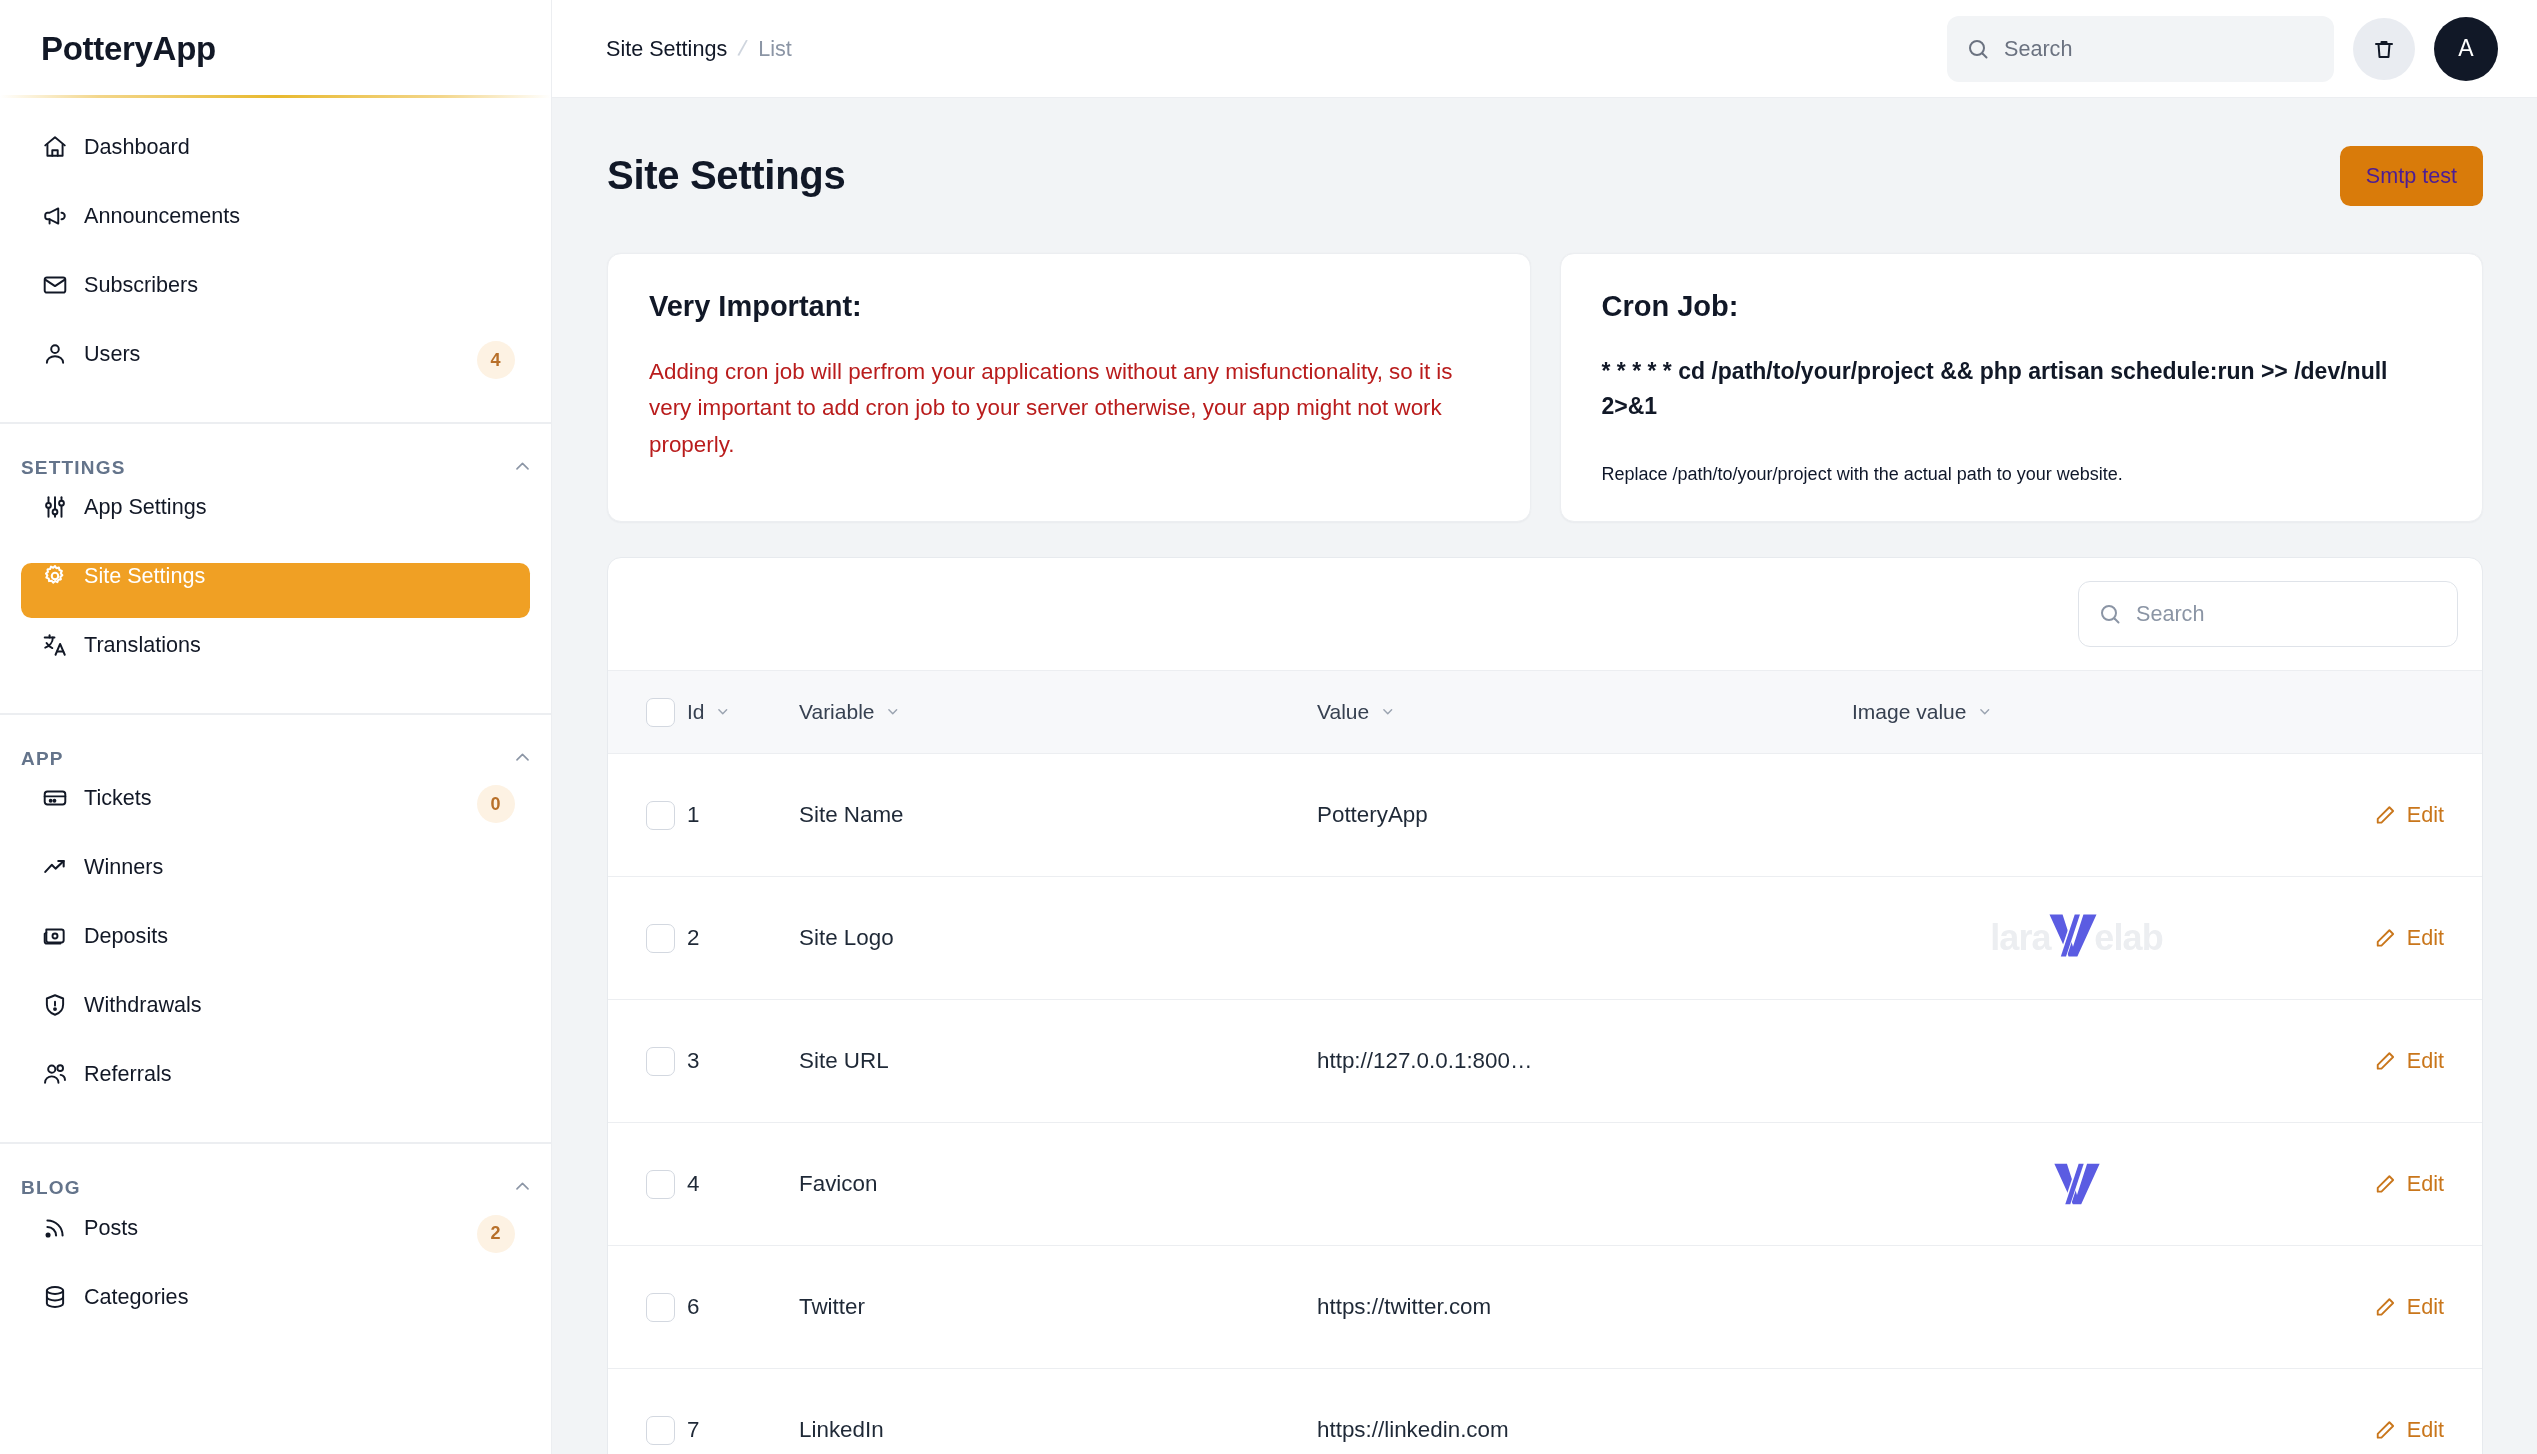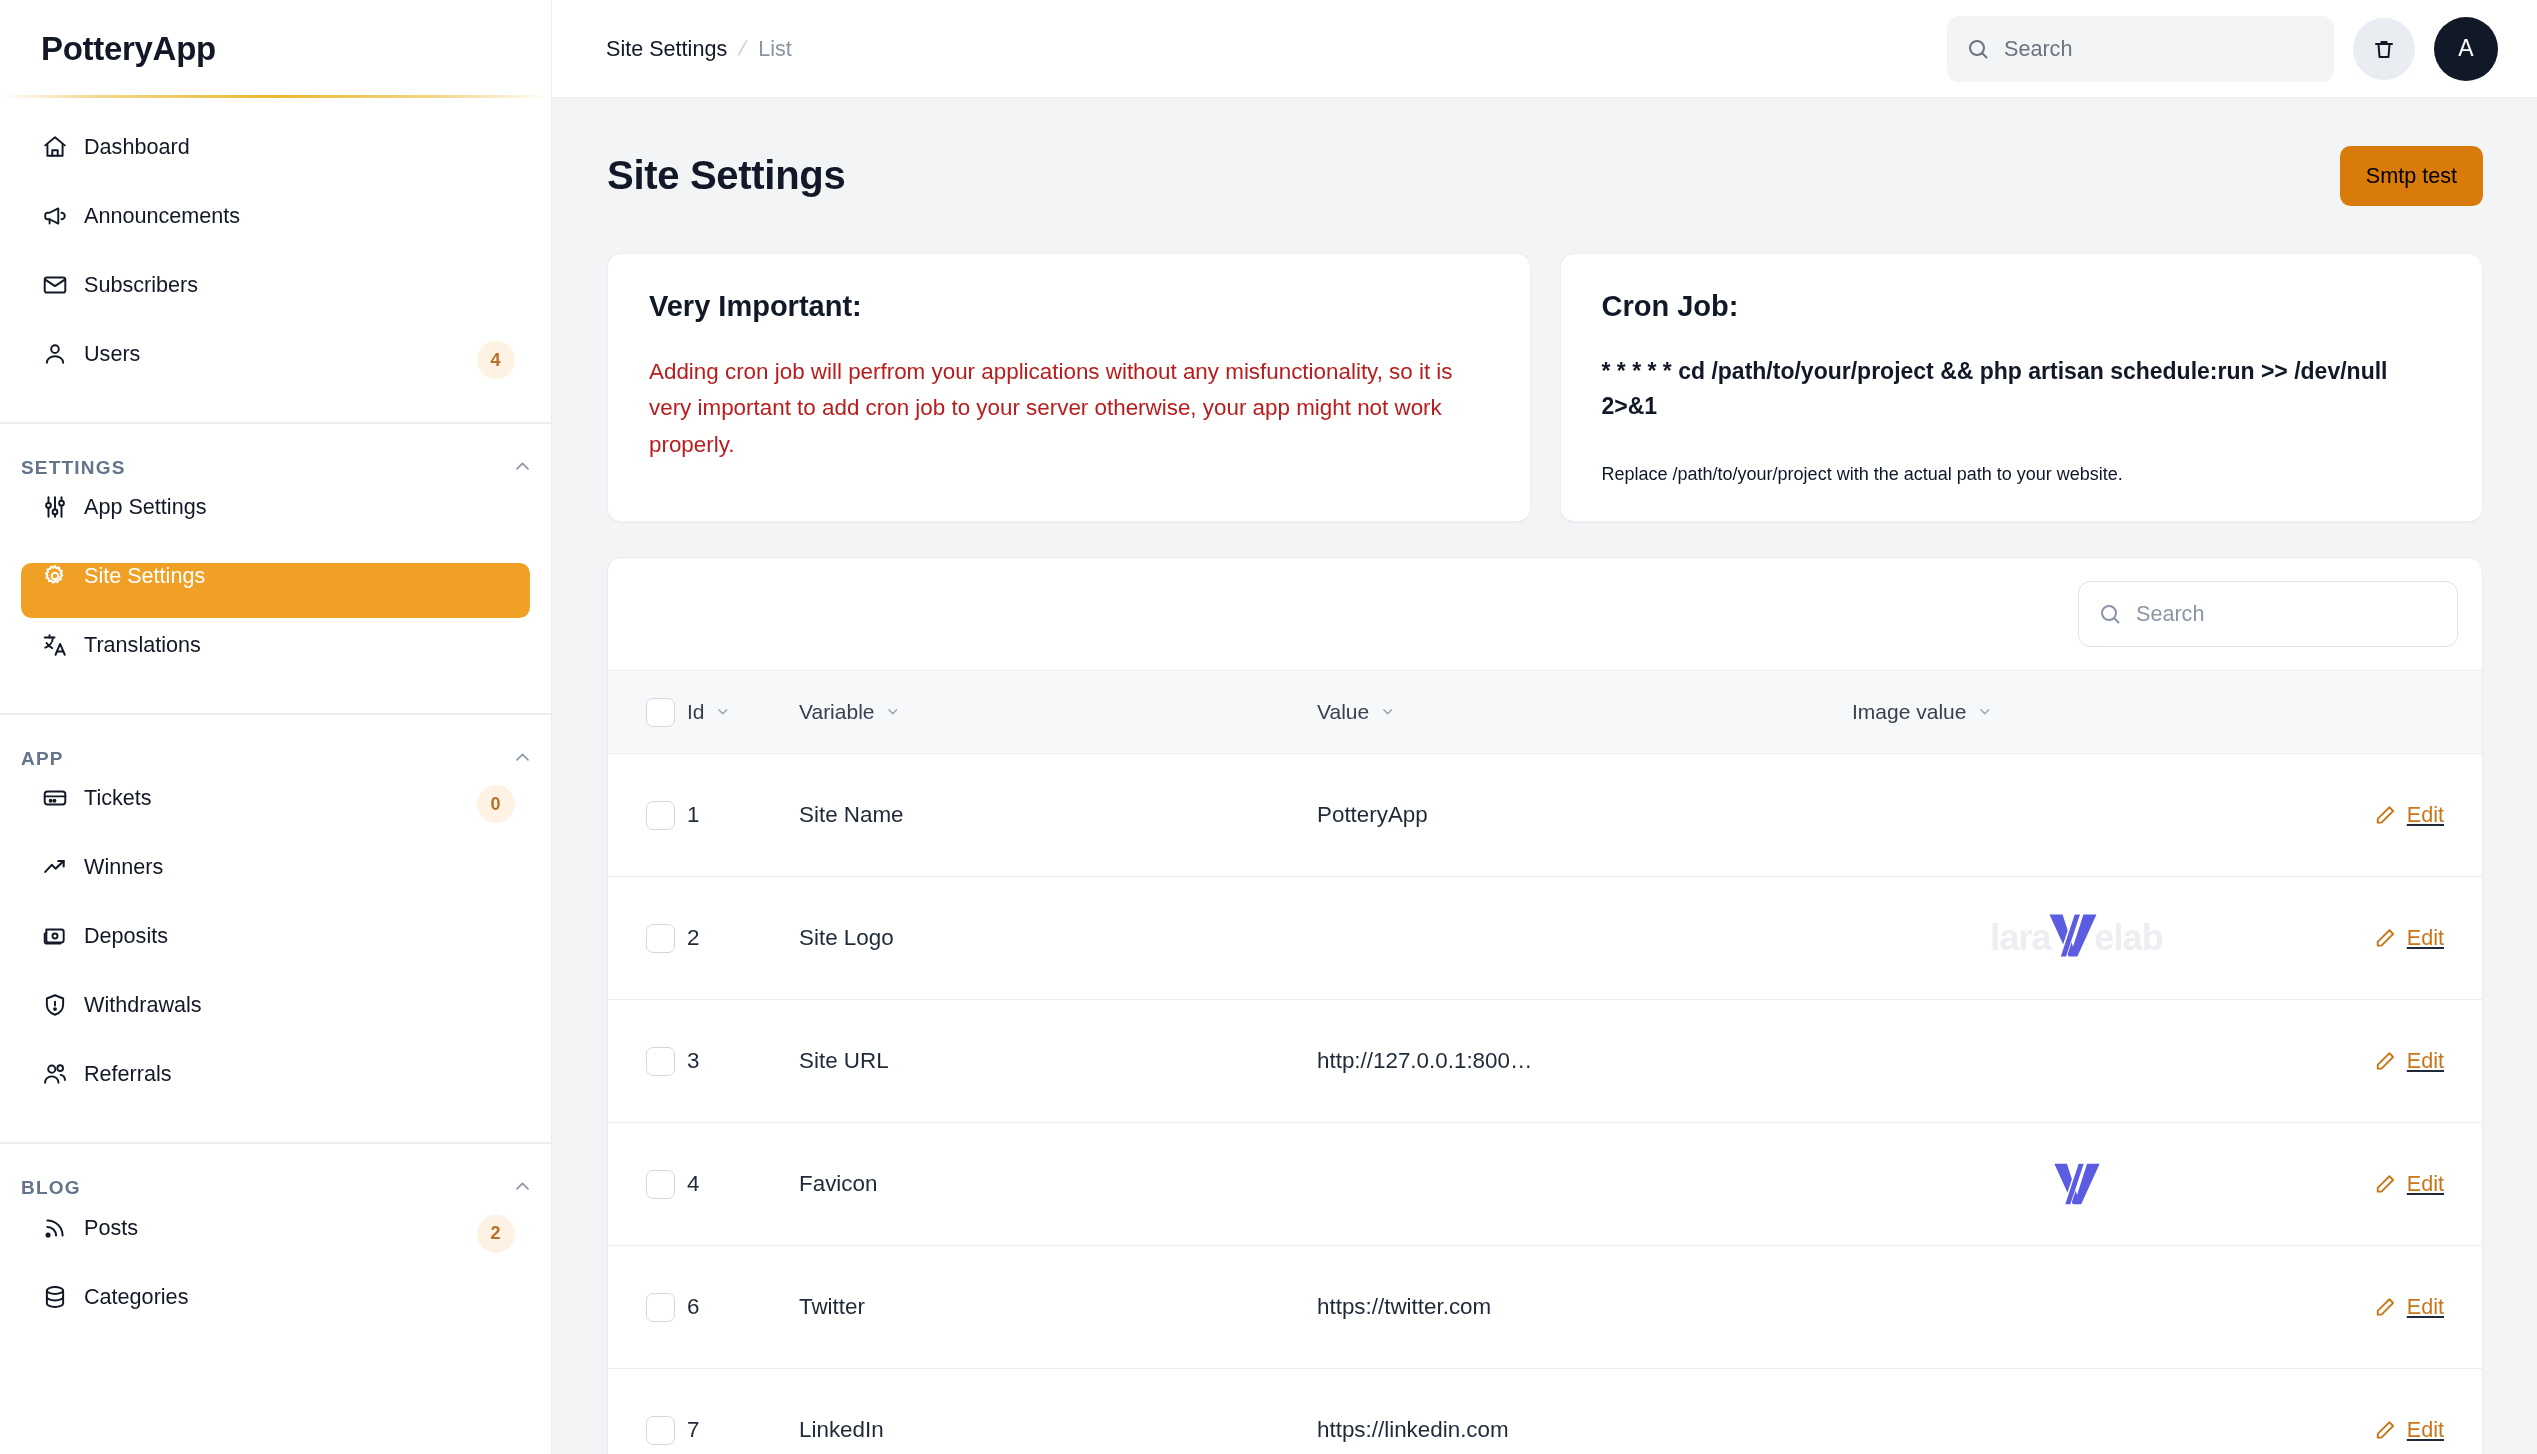--- a/index.html
+++ b/index.html
@@ -107,21 +107,21 @@
     display:flex; align-items:center; justify-content:center;
     margin-left: 19px; cursor:pointer;
   }
 
   .content { flex:1 1 auto; padding: 0 55px; overflow:hidden; }
 
   .page-head { display:flex; align-items:center; height: 155px; }
   .page-title { font-size: 40px; font-weight: 700; color:#111827; letter-spacing:-0.3px; }
   .smtp-btn {
     margin-left:auto;
-    background:#d97b0a; color:#000000; border:0; cursor:pointer;
+    background:#d97b0a; color:#4c1d95; border:0; cursor:pointer;
     font-family: inherit; font-size: 21.6px; font-weight: 500;
     border-radius: 10.4px; padding: 0 26px; height: 60px;
   }
 
   .cards { display:flex; gap: 29px; }
   .card {
     background:#fff; border-radius: 14px;
     border: 1.7px solid #eceef1;
     box-shadow: 0 0.9px 1.7px rgba(16,24,40,.04);
     padding: 36px 41px;
@@ -160,21 +160,21 @@
     padding: 0;
   }
   .th-in { display:flex; align-items:center; gap: 10.4px; text-align: right; }
   .sort-ico { color:#9aa3b0; display:flex; }
 
   .c-check { width: 79px; padding-left: 38px !important; }
   .c-id    { width: 112px; }
   .c-var   { width: 518px; }
   .c-val   { width: 535px; }
   .c-img   { width: 449px; }
-  .c-act   { width: auto; text-decoration: underline; }
+  .c-act   { width: auto; }
 
   tbody td {
     height: 123px; font-size: 22.4px; color:#1f2937;
     border-bottom: 1.7px solid #eceef1;
     padding: 0; vertical-align: middle;
   }
   tbody tr:last-child td { border-bottom: 0; }
 
   .ck {
     width: 29px; height: 29px; border-radius: 7px;

